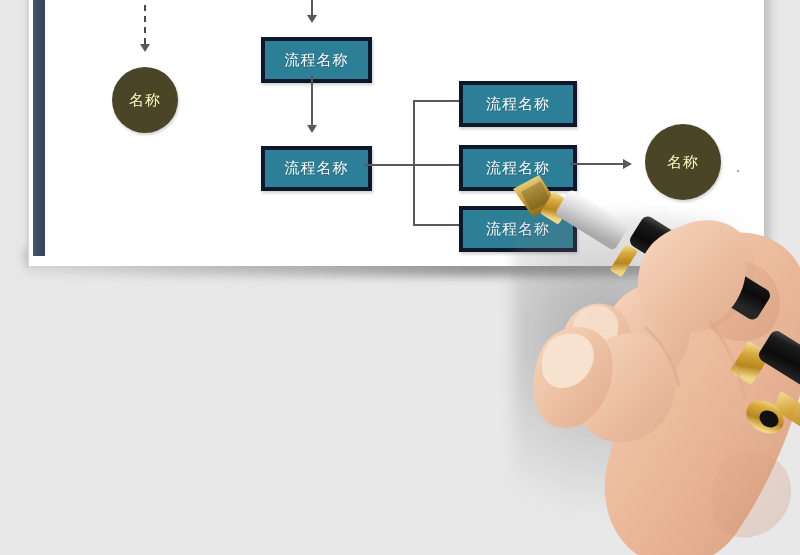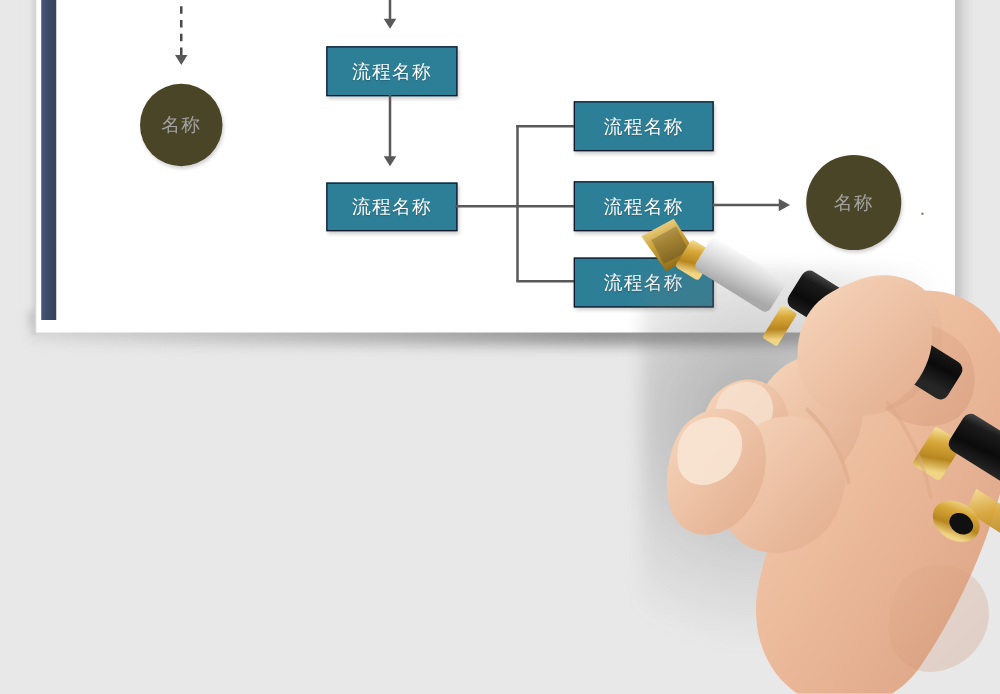--- a/index.html
+++ b/index.html
@@ -44,34 +44,34 @@
   }
   .card-edge-left{
     position:absolute;left:23px;top:-16px;width:6px;height:284px;
     background:linear-gradient(to right,rgba(170,170,170,.0),rgba(205,205,205,.9));
   }
 
   
   .proc-box{
     position:absolute;
     background:#2d7f97;
-    border:1px solid #0f172a;
+    border:4px solid #0f172a;
     box-shadow:1px 2px 3px rgba(0,0,0,.20);
     color:#ffffff;
     font-size:15px;
     letter-spacing:1px;
     display:flex;align-items:center;justify-content:center;
     text-shadow:0 1px 1px rgba(0,0,0,.25);
     white-space:nowrap;
   }
   .circle-node{
     position:absolute;
     border-radius:50%;
     background:#4b4527;
-    color:#a3a3a3;
+    color:#fef9c3;
     font-size:15px;
     letter-spacing:1px;
     display:flex;align-items:center;justify-content:center;
     box-shadow:1px 2px 3px rgba(0,0,0,.18);
   }
   .conn{position:absolute;background:#595959;}
   .conn-v{width:1.6px;}
   .conn-h{height:1.6px;}
   .arrowhead-down{
     position:absolute;width:0;height:0;

